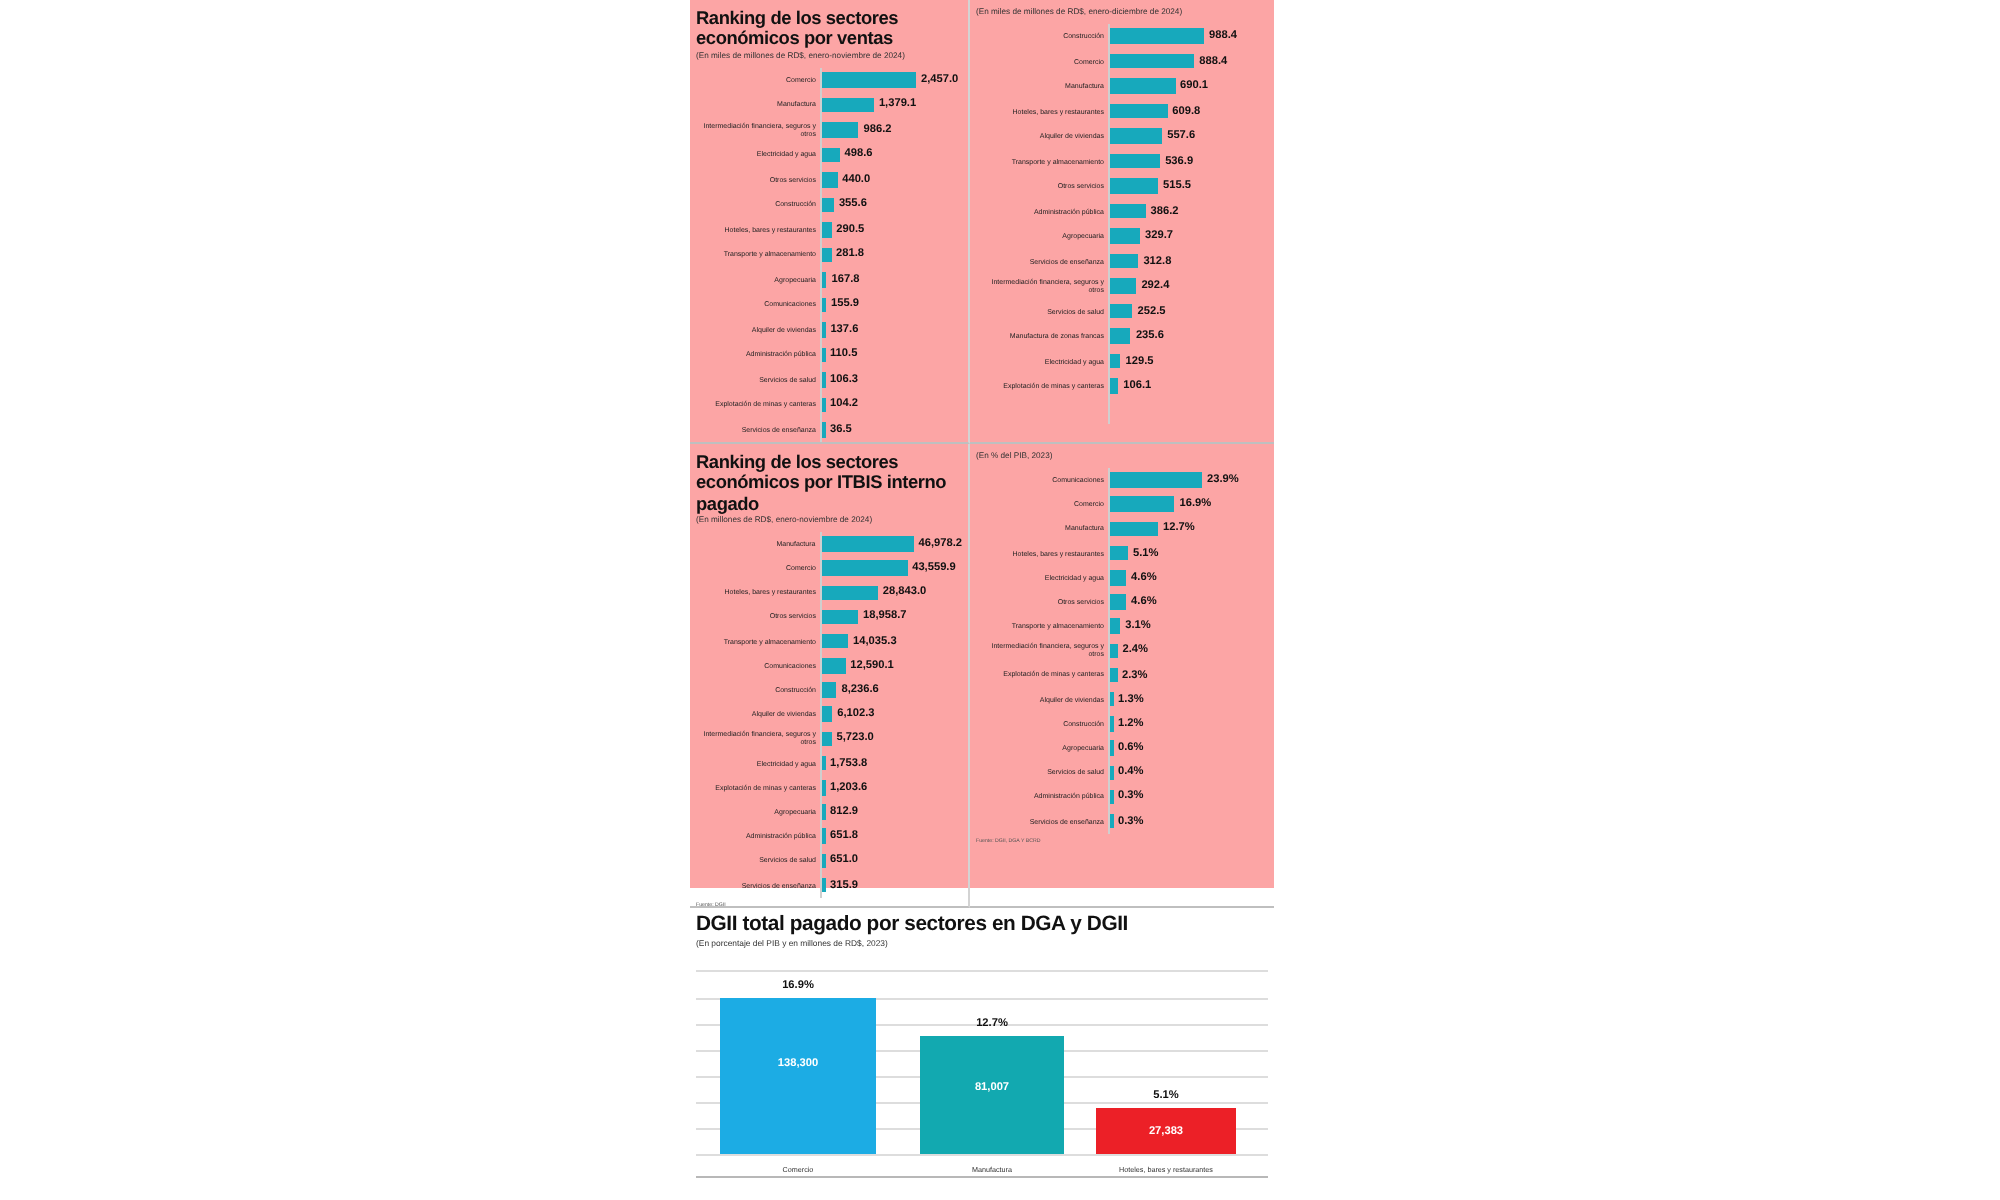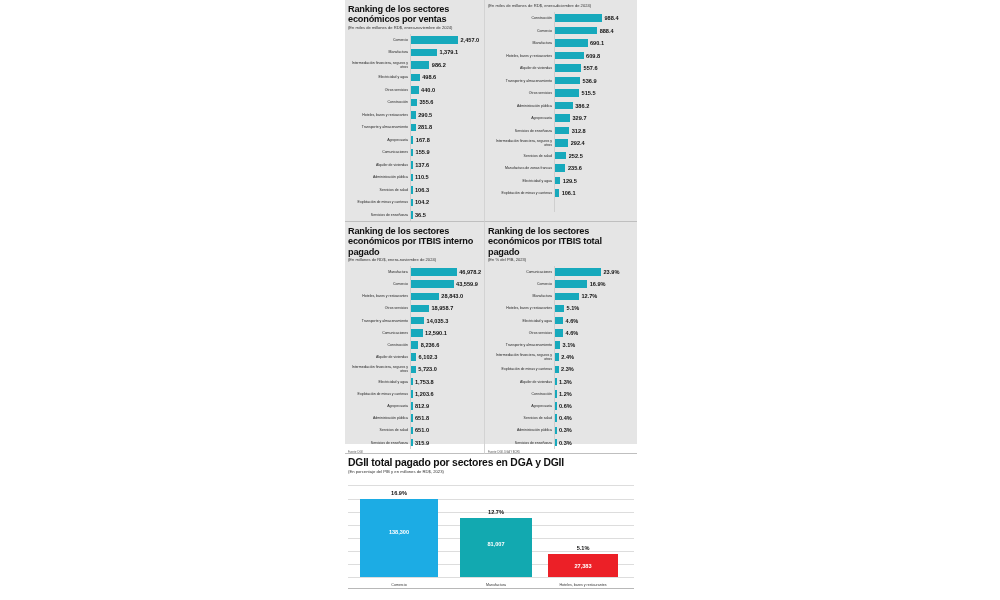--- a/index.html
+++ b/index.html
@@ -16,21 +16,21 @@
     background: #ffffff;
   }
   .side-blank { position: absolute; top: 0; bottom: 0; background: #ffffff; }
   .side-blank.left  { left: 0; width: 345px; }
   .side-blank.right { right: 0; width: 363px; }
 
   .infographic {
     position: absolute;
     left: 345px; top: 0;
     width: 292px; height: 444px;
-    background: #e5e5e5;
+    background: #fca5a5;
   }
 
   
   .panels {
     display: grid;
     grid-template-columns: 140px 152px;
     grid-template-rows: 222px 232px;
     width: 292px;
   }
   .panel {
@@ -436,21 +436,20 @@
             <div class="row">
               <div class="lbl">Servicios de enseñanza</div>
               <div class="bar" style="width: 2.5px; background: rgb(23, 169, 188);"></div>
               <div class="val">315.9</div>
             </div>
           </div>
         <div class="p-source">Fuente: DGII</div>
       </div>
 
       <div class="panel b-bottom">
-        <div class="p-title">Ranking  de los sectores económicos por ITBIS total pagado</div>
         <div class="p-sub">(En % del PIB, 2023)</div>
         <div class="bars rw dense">
             <div class="row">
               <div class="lbl">Comunicaciones</div>
               <div class="bar" style="width: 47px; background: rgb(23, 169, 188);"></div>
               <div class="val">23.9%</div>
             </div>
             <div class="row">
               <div class="lbl">Comercio</div>
               <div class="bar" style="width: 33.23px; background: rgb(23, 169, 188);"></div>

